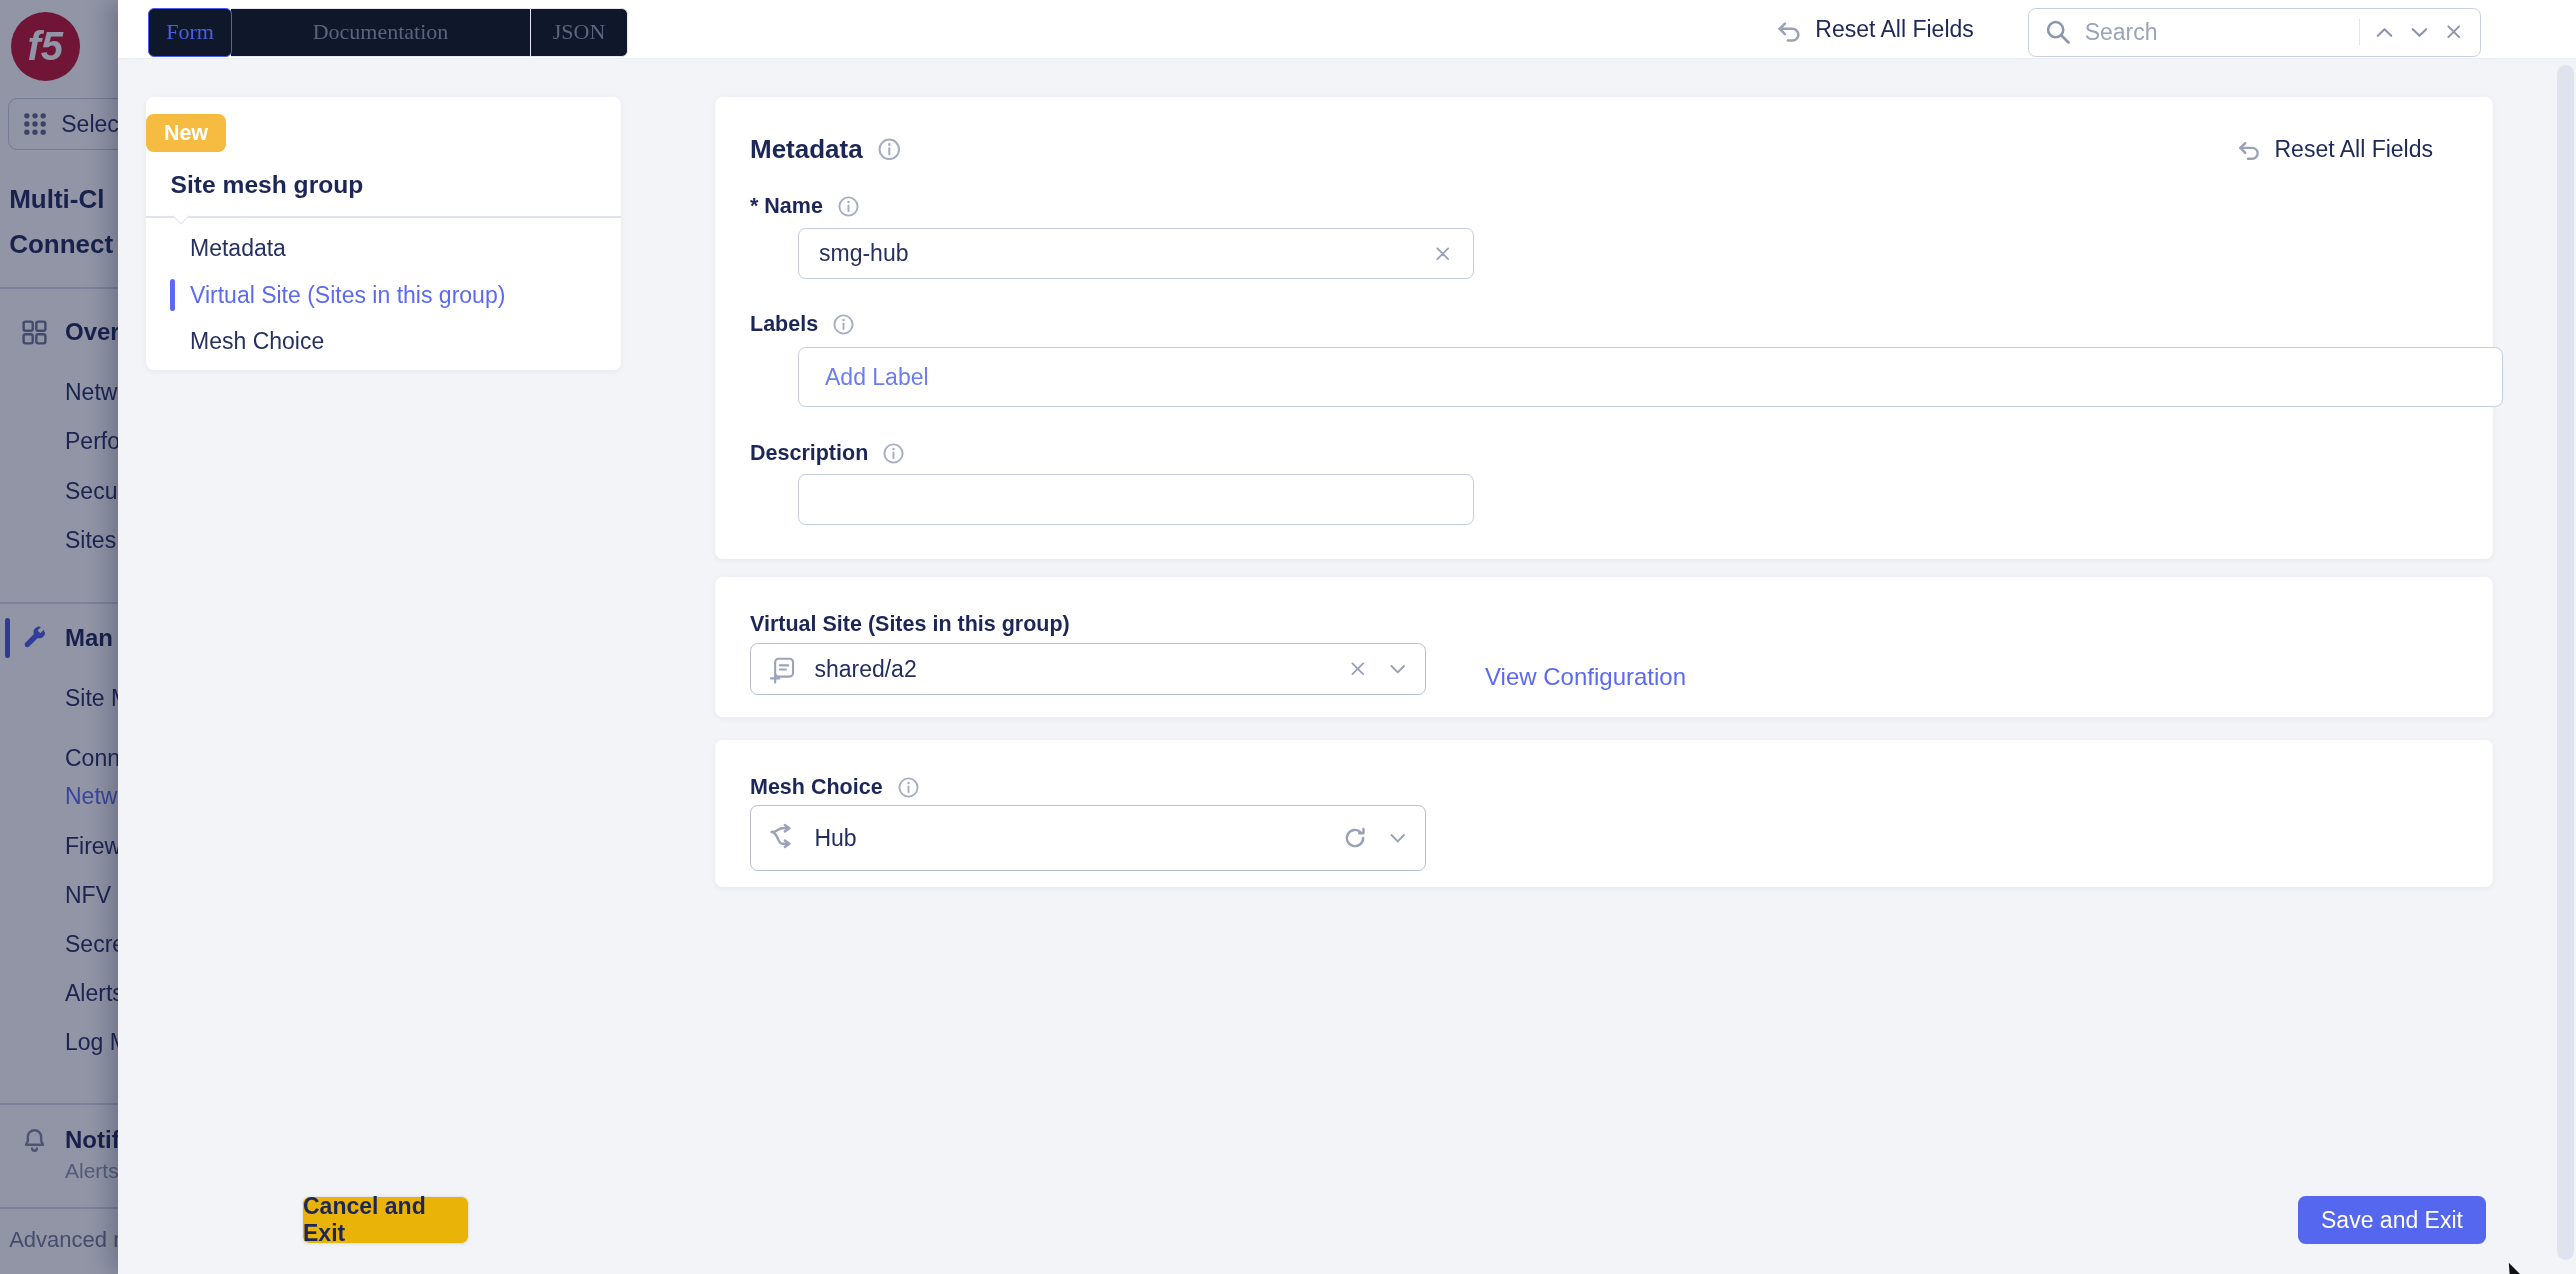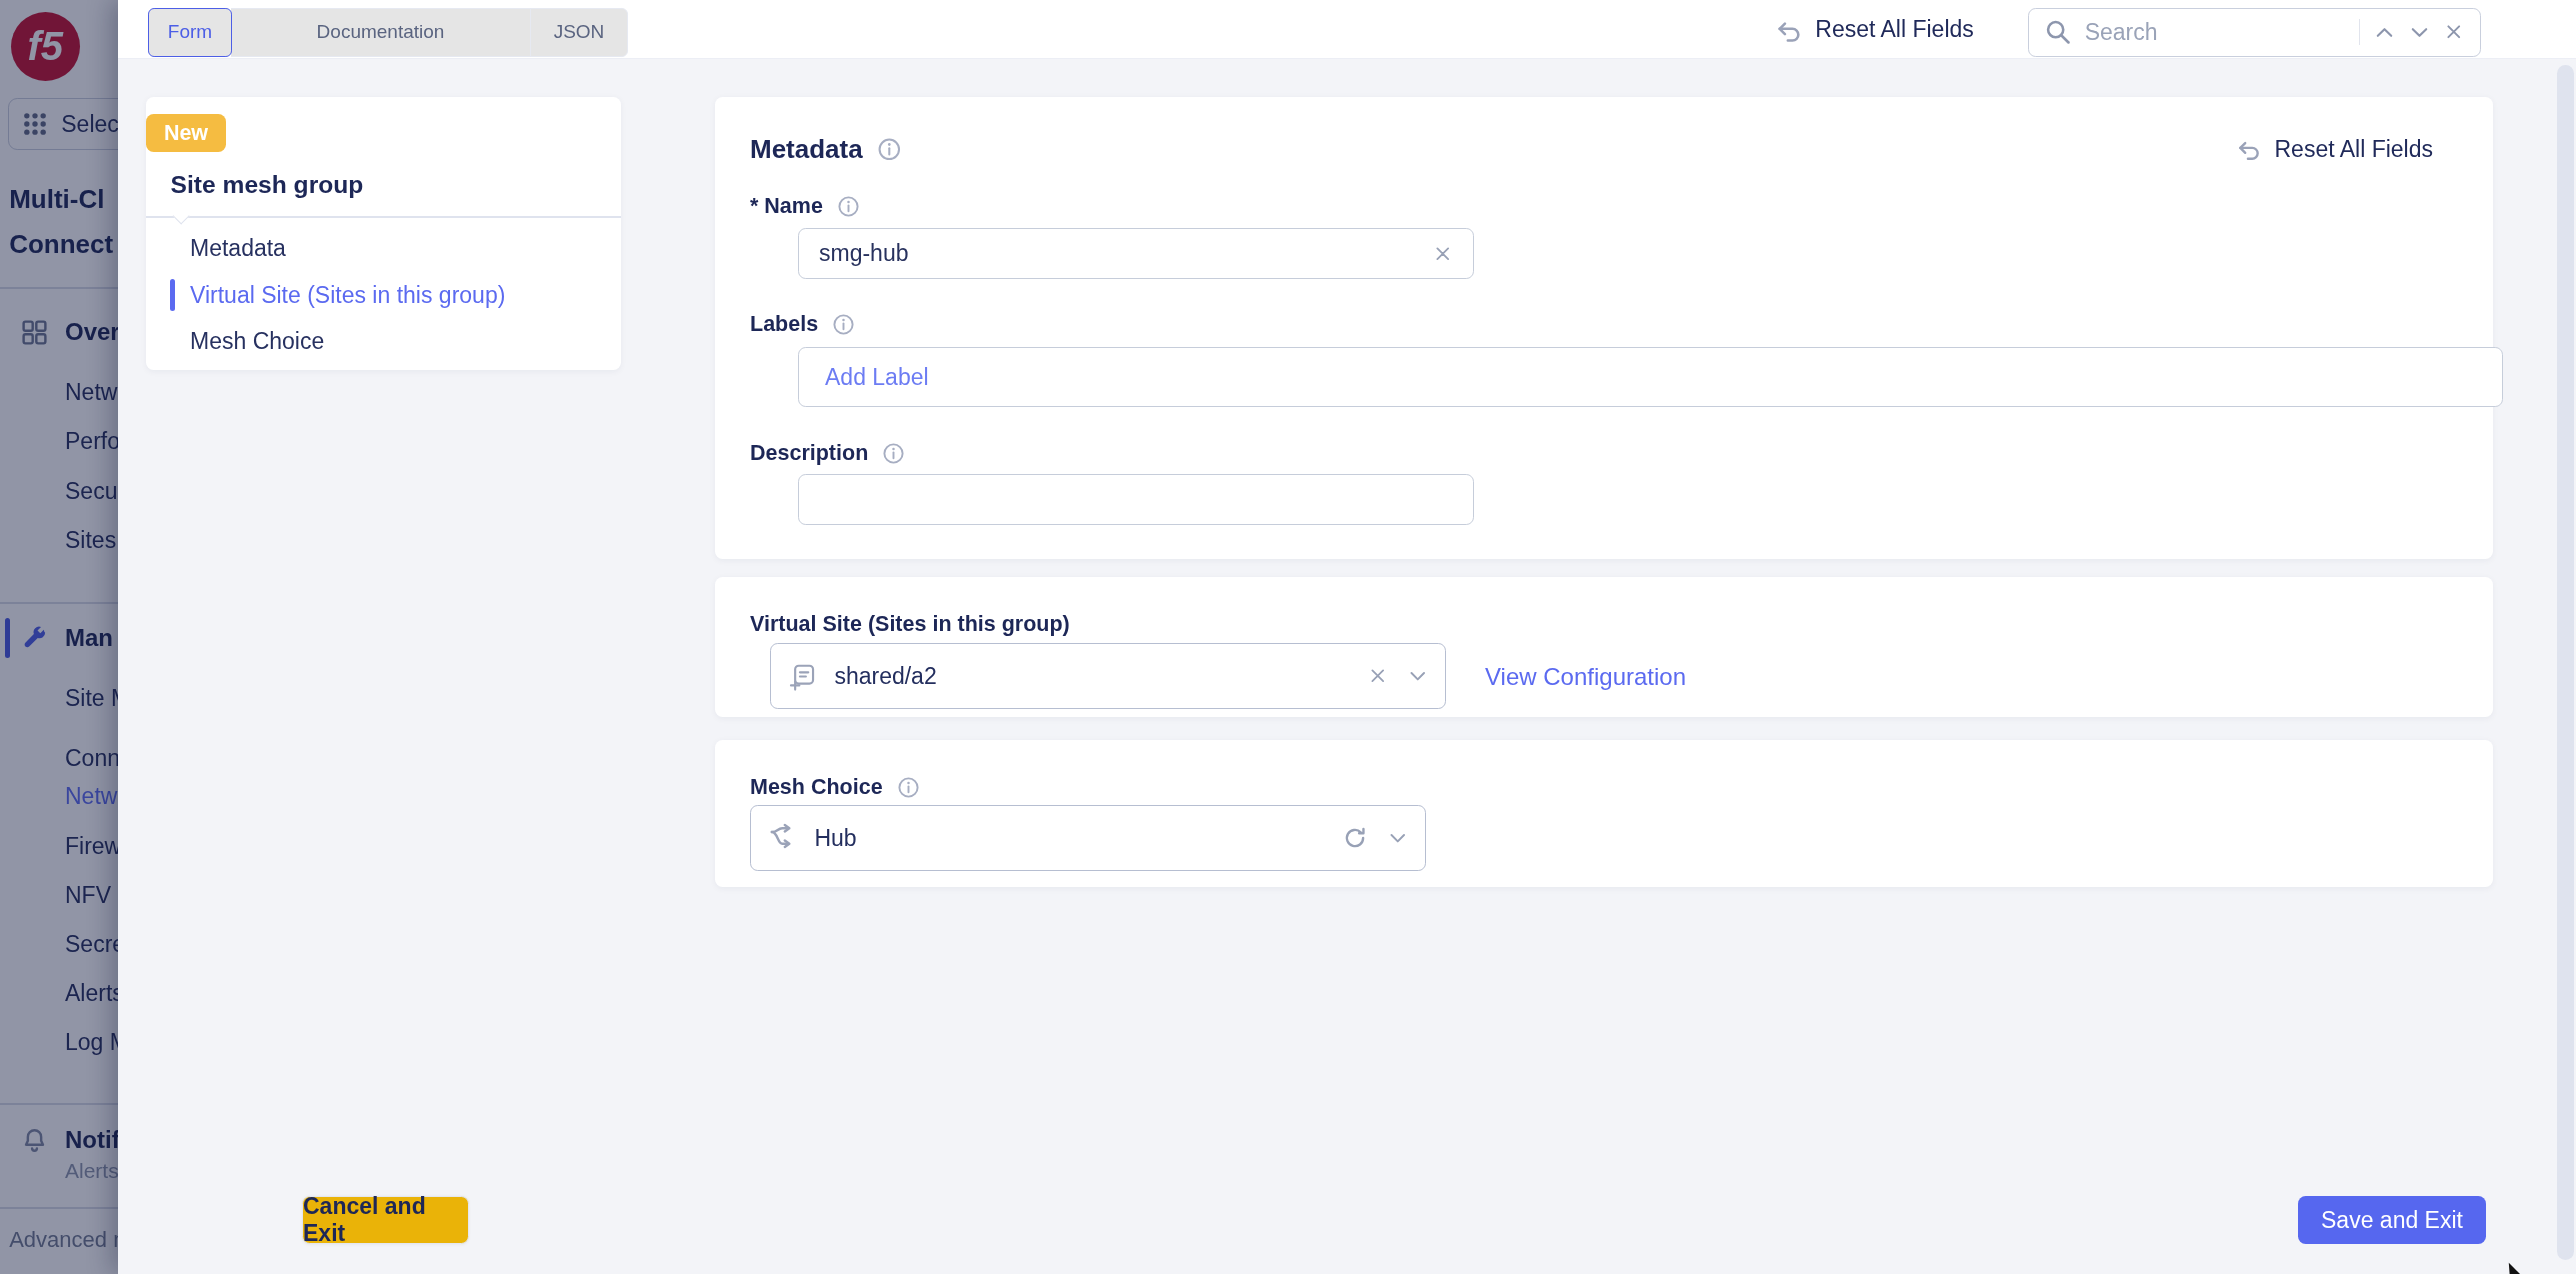--- a/index.html
+++ b/index.html
@@ -26,21 +26,21 @@
   .sb-bar { position:absolute; left:4.6px; width:5.4px; height:40px; background:#4456e0; border-radius:3.1px; }
   .advanced { position:absolute; left:9.2px; height:34px; display:flex; align-items:center;
               font-size:22px; color:#6e7890; white-space:nowrap; }
   .overlay { position:absolute; left:0; top:0; width:118px; height:1274px; background:rgba(21,30,66,0.47); z-index:2; }
 
   
   .modal { position:absolute; left:118px; top:0; width:2458px; height:1274px; background:#f3f4f8; z-index:3;
            box-shadow:-7.7px 0 23px rgba(15,20,50,0.28); }
   .topbar { position:absolute; left:0; top:0; width:2458px; height:59px; background:#fff; border-bottom:1.5px solid #eceef5; }
   .tabs { position:absolute; left:30px; top:7.7px; display:flex; }
-  .tab { height:49px; display:flex; align-items:center; justify-content:center; font-size:19px; background:#e5e5e5; }
+  .tab { height:49px; display:flex; align-items:center; justify-content:center; font-size:22px; background:#0f172a;font-family:Liberation Serif, serif; }
   .tab-form { width:84px; border:1.5px solid #4c5ee6; border-radius:6.1px; color:#4c5ee6; position:relative; z-index:2; }
   .tab-doc  { width:301px; border:1.5px solid #e6e9f1; border-left:none; color:#5a6480; margin-left:-1.5px; }
   .tab-json { width:98px; border:1.5px solid #e6e9f1; border-radius:0 6.1px 6.1px 0; color:#5a6480; margin-left:-1.5px; }
   .reset-top { position:absolute; left:1657px; top:0; height:59px; display:flex; align-items:center; gap:12.3px;
                font-size:23px; color:#202a5a; cursor:default; }
   .search-box { position:absolute; left:1910px; top:7.7px; width:453px; height:49px; border:1.5px solid #c9cfdd;
                 border-radius:7.7px; background:#fff; display:flex; align-items:center; padding:0 15.4px; gap:12.3px; }
   .search-ph { font-size:23px; color:#9aa3b8; flex:1; }
   .vdiv { width:1.5px; height:26px; background:#e1e4ed; }
 
@@ -330,21 +330,21 @@
       </div>
       <div class="input" style="left:35px;top:377px;width:676px;height:51px;">
         <span></span>
       </div>
     </div>
 
     <div class="card card2">
       <div class="h1row" style="top:32px;height:31px;">
         <span class="flabel">Virtual Site (Sites in this group)</span>
       </div>
-      <div class="select" style="left:35px;top:66px;width:676px;height:66px;margin-left:20px;">
+      <div class="select" style="left:35px;top:66px;width:676px;height:52px;">
         <svg class="icon" width="31" height="31" viewBox="0 0 26 26">
           <g fill="none" stroke="#9ba3b8" stroke-width="1.8" stroke-linecap="round">
             <rect x="6" y="4" width="15" height="15" rx="3"></rect>
             <path d="M10 9.5h7M10 13h5"></path>
             <path d="M2.5 20.5h7M6 17v7"></path>
           </g>
         </svg>
         <span>shared/a2</span>
         <span class="pushR">
           <svg class="icon" width="21.5" height="21.5" viewBox="0 0 24 24">

